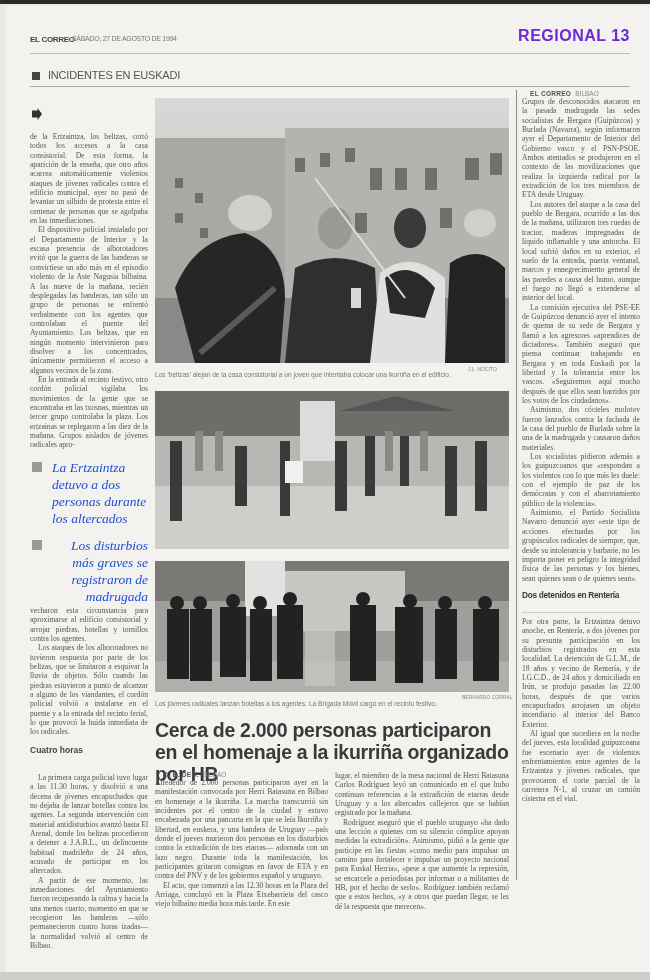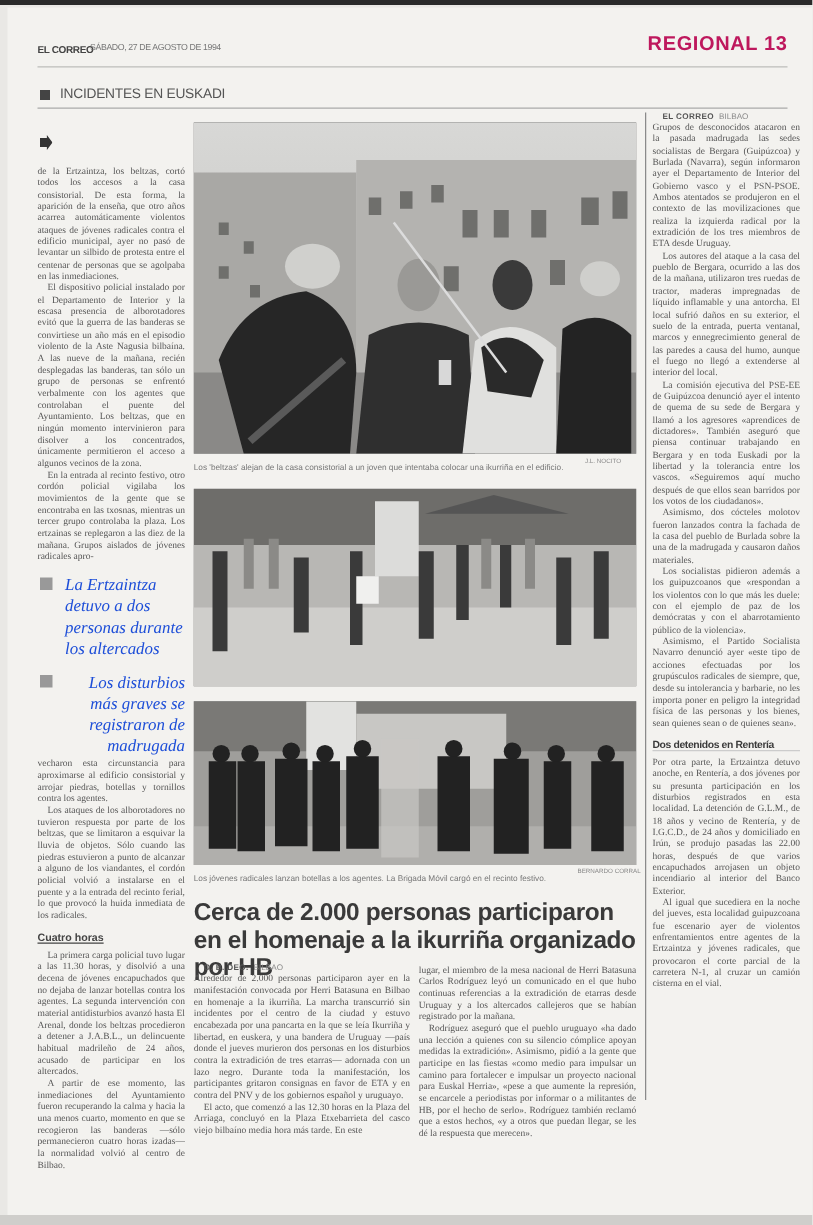--- a/index.html
+++ b/index.html
@@ -13,54 +13,54 @@
     position: absolute; left: 6px; top: 6px; width: 644px; height: 970px;
     background: #f3f2ef;
   }
   .topshadow { position:absolute; left:0; top:0; width:650px; height:4px; background:#2a2a2a; }
   .masthead {
     position: absolute; left: 30px; top: 27px; width: 600px; height: 26px;
     border-bottom: 1px solid #bdbdbb;
   }
   .mast-paper { position:absolute; left:0; top:8px; font: bold 8px "Liberation Sans", sans-serif; color:#444; letter-spacing:-0.3px; }
   .mast-date { position:absolute; left:42px; top:8px; font: 7px "Liberation Sans", sans-serif; color:#777; letter-spacing:-0.3px; text-transform: uppercase; }
-  .mast-section { position:absolute; right:0; top:0; font: bold 16px "Liberation Sans", sans-serif; color:#be185d; letter-spacing:0.5px;text-align:center; }
+  .mast-section { position:absolute; right:0; top:0; font: bold 16px "Liberation Sans", sans-serif; color:#6d28d9; letter-spacing:0.5px;text-align:center; }
   .rubric {
     position: absolute; left: 30px; top: 68px; width: 600px; height: 18px;
     border-bottom: 1px solid #aaa;
   }
   .rubric-square { position:absolute; left:2px; top:4px; width:8px; height:8px; background:#444; }
   .rubric-label { position:absolute; left:18px; top:1px; font: 11px "Liberation Sans", sans-serif; color:#555; letter-spacing:-0.2px; }
 
   .col { position:absolute; font-size:7.6px; line-height:9.35px; text-align: justify; color:#555; hyphens:auto; }
   .col p { margin: 0; text-indent: 8px; }
   .col p.noindent { text-indent: 0; }
 
   .leftcol { left:30px; top:100px; width:118px; }
   .bullet-mark { width:10px; height:12px; background:#333; clip-path: polygon(0 20%, 55% 20%, 55% 0, 100% 50%, 55% 100%, 55% 80%, 0 80%); margin: 8px 0 12px 2px; }
   .pull { position:absolute; left:30px; width:118px; font: italic 13.5px/17px "Liberation Serif", serif; color:#1d4ed8; }
   .pull .sq { position:absolute; left:2px; top:3px; width:10px; height:10px; background:#999; }
   .pull .txt { margin-left: 22px; display:block; }
-  .subhead { font: bold 8.5px "Liberation Sans", sans-serif; color:#444; margin: 8px 0 4px; text-decoration: underline; }
+  .subhead { font: bold 8.5px "Liberation Sans", sans-serif; color:#444; margin: 8px 0 18px; }
 
   .photo { position:absolute; left:155px; width:354px; background:#6b6b6b; overflow:hidden; }
   .photo svg { display:block; }
   .credit { position:absolute; font: 5px "Liberation Sans", sans-serif; color:#888; text-transform: uppercase; }
   .caption { position:absolute; left:155px; width:354px; font: 6.6px "Liberation Sans", sans-serif; color:#777; }
 
   .headline { position:absolute; left:155px; top:719px; width:360px; font: bold 19.5px/22px "Liberation Sans", sans-serif; color:#3a3a3a; letter-spacing:-0.3px; }
   .byline { font: bold 6.5px "Liberation Sans", sans-serif; color:#555; text-indent:0; letter-spacing:0.3px; }
   .byline-city { font: 6.5px "Liberation Sans", sans-serif; color:#888; margin-left:4px; letter-spacing:0; font-weight:normal; }
   .main1 { left:155px; top:771px; width:173px; }
   .main2 { left:335px; top:771px; width:174px;font-family:Liberation Serif, serif; }
 
   .rightcol { left:522px; top:90px; width:118px; }
   .rightrule { position:absolute; left:516px; top:90px; width:1px; height:790px; background:#8a8a8a; }
   .right-hl { font: bold 10.5px/13px "Liberation Sans", sans-serif; color:#3a3a3a; margin: 7px 0 8px; letter-spacing:-0.4px; text-align:left; }
-  .rsub { font: bold 8.3px "Liberation Sans", sans-serif; color:#3a3a3a; margin: 7px 0 4px; border-bottom:1px solid #ccc; padding-bottom:0; text-align:left; letter-spacing:-0.3px; }
+  .rsub { font: bold 8.3px "Liberation Sans", sans-serif; color:#3a3a3a; margin: 7px 0 4px; border-bottom:1px solid #ccc; padding-bottom:12px; text-align:left; letter-spacing:-0.3px; }
   .bottomrule { position:absolute; left:0; top:972px; width:650px; height:8px; background:#cfcecb; }
 </style>
 </head>
 <body>
 
 <div class="topshadow"></div>
 <div class="page"></div>
 
 <div class="masthead">
   <span class="mast-paper">EL CORREO</span>

